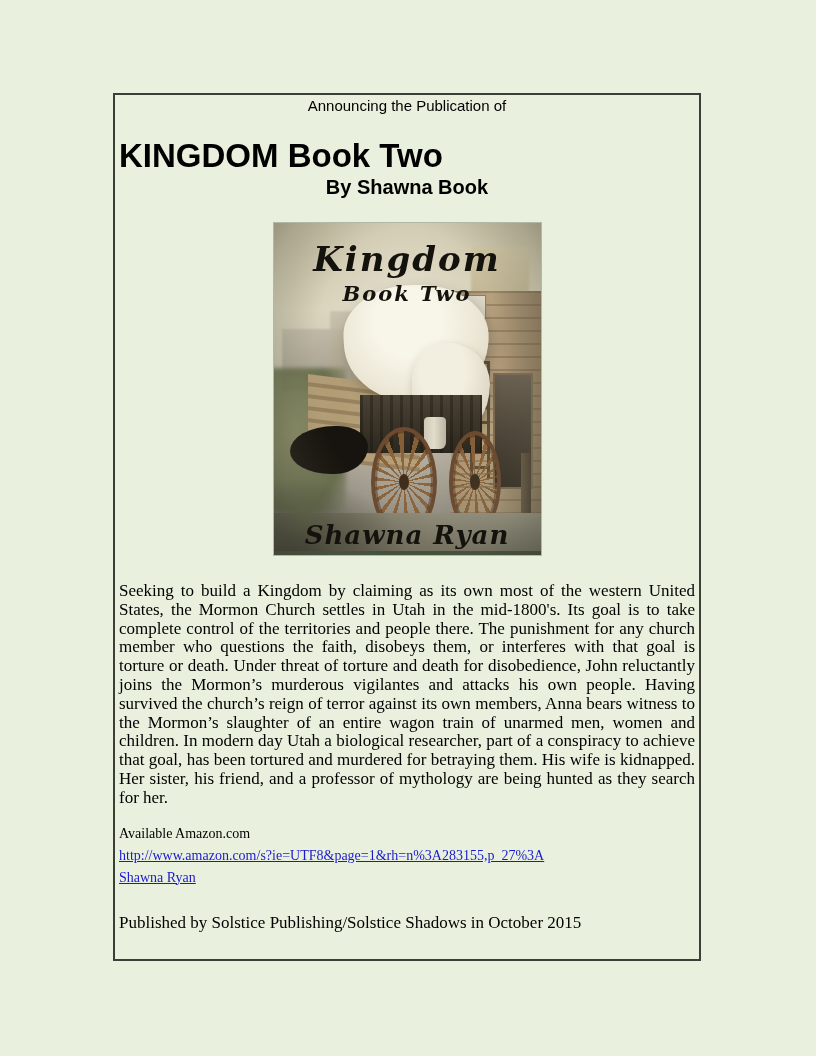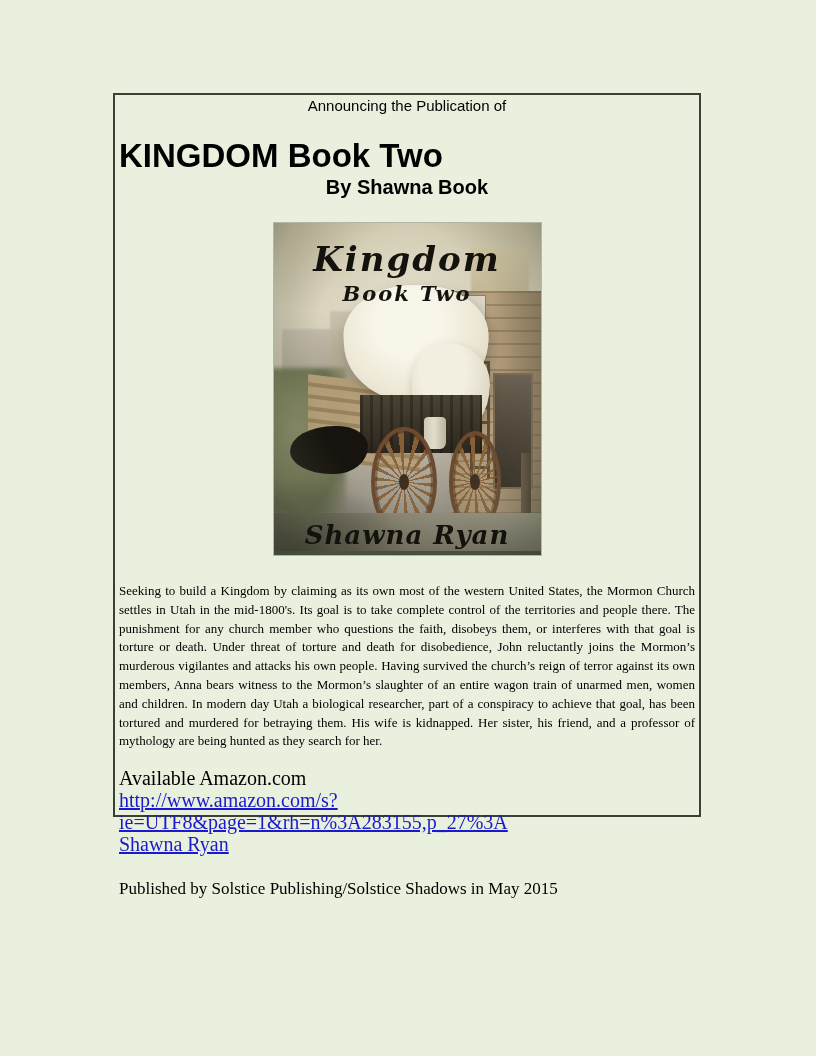--- a/index.html
+++ b/index.html
@@ -7,21 +7,21 @@
     width: 816px; height: 1056px;
     background: #e9f1de;
     font-family: "Liberation Serif", serif;
     color: #000;
     position: relative;
     overflow: hidden;
   }
   .box {
     position: absolute;
     left: 113px; top: 93px;
-    width: 588px; height: 724px;
+    width: 588px; height: 868px;
     border: 2px solid #3b4036;
     box-sizing: border-box;
     padding: 0 4px;
   }
   .announce {
     margin-top: 2px;
     text-align: center;
     font-family: "Liberation Sans", sans-serif;
     font-size: 15px;
     line-height: 17px;
@@ -184,27 +184,28 @@
     width: 100%;
     text-align: center;
     letter-spacing: 2px;
   }
   .c-title    { top: 16px; font-size: 34px; box-sizing: border-box; }
   .c-subtitle { top: 58px; font-size: 21px; box-sizing: border-box; }
   .c-author   { bottom: 5px; font-size: 26px; letter-spacing: 1px; }
 
   
   .synopsis {
-    margin: 27px 0 16px;
-    font-size: 13px;
+    margin: 27px 0 0;
+    font-size: 17px;
     line-height: 18.8px;
     text-align: justify;
   }
   .links-block {
-    font-size: 20px;
+    margin-top: 15px;
+    font-size: 14px;
     line-height: 22px;
   }
   a { color: #1a1acd; text-decoration: underline; }
   .sample { margin: 23px 0 0; font-size: 17px; line-height: 22px; }
   .published { margin: 23px 0 0; font-size: 17px; line-height: 22px; }
 </style>
 </head>
 <body>
 
 <div class="box">
@@ -246,15 +247,15 @@
 
   <div class="links-block">
     <div>Available Amazon.com</div>
     <a href="#">
       <span style="display:block">http://www.amazon.com/s?ie=UTF8&amp;page=1&amp;rh=n%3A283155,p_27%3A</span>
       <span style="display:block">Shawna Ryan</span>
     </a>
   </div>
 
 
-  <p class="published">Published by Solstice Publishing/Solstice Shadows in May 2015</p>
+  <p class="published">Published by Solstice Publishing/Solstice Shadows in October 2015</p>
 
 </div>
 
 </body></html>

